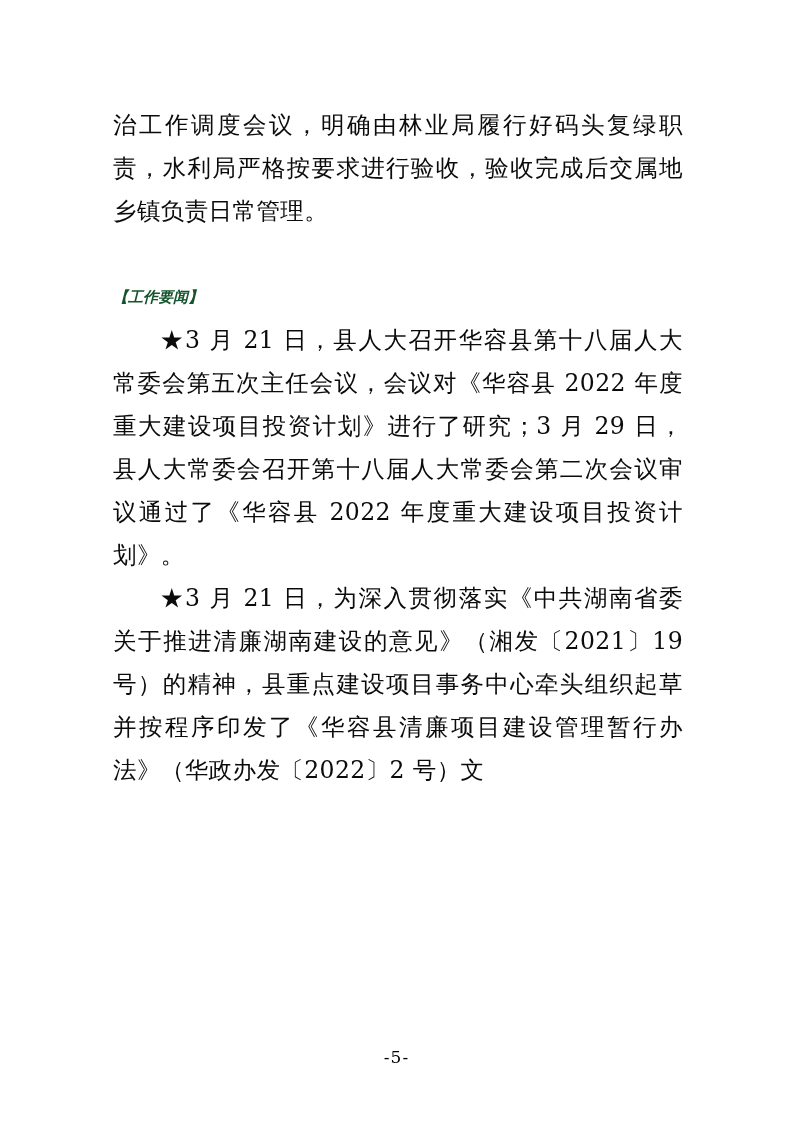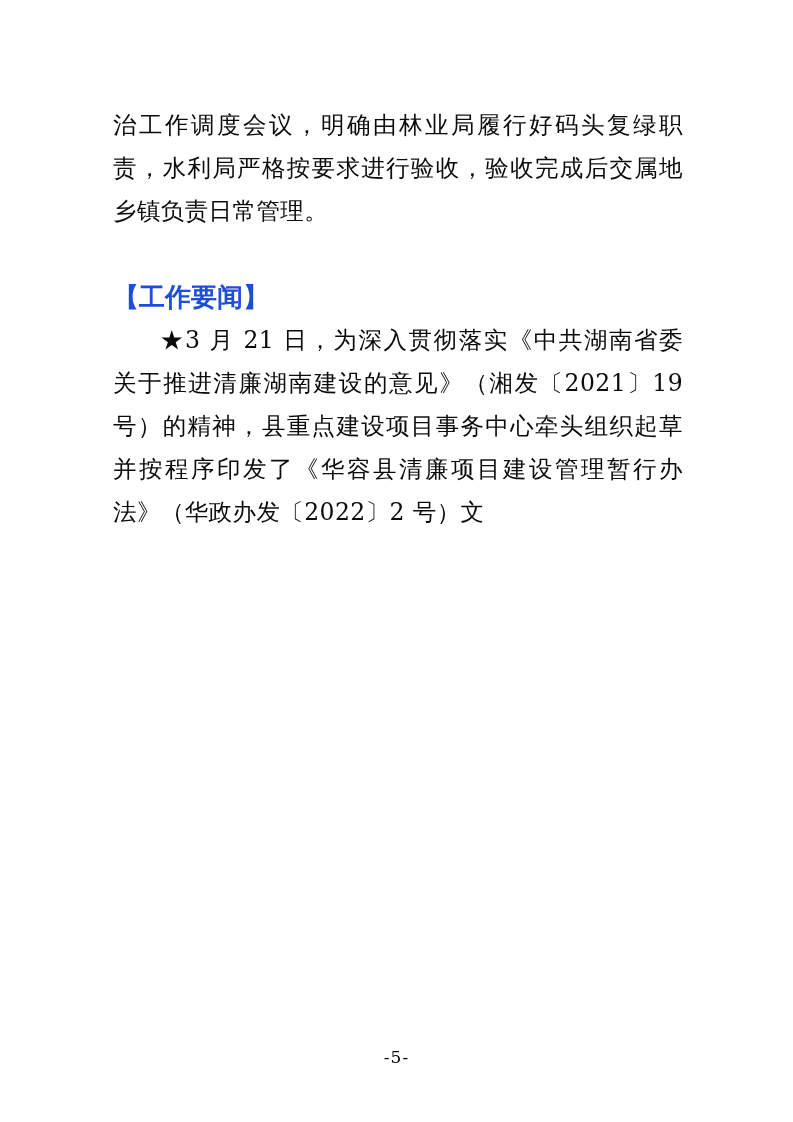--- a/index.html
+++ b/index.html
@@ -32,25 +32,26 @@
     margin: 0;
     color: #0b0b0b;
   }
   .para + .para {
     margin-top: 0;
   }
   .indent {
     text-indent: 47px;
   }
   .section-head {
-    font-size: 26px;
+    font-size: 15px;
     line-height: 43px;
     font-weight: bold;
     margin: 0;
-    color: #1d4ed8;
+    color: #14532d;
+    font-style: italic;
   }
   .gap-large {
     height: 43px;
   }
   .page-number {
     position: absolute;
     left: 0;
     right: 0;
     top: 1035px;
     text-align: center;
@@ -67,19 +68,20 @@
   <div class="content">
 
     <p class="para">治工作调度会议，明确由林业局履行好码头复绿职责，水利局严格按要求进行验收，验收完成后交属地乡镇负责日常管理。</p>
 
 
     <div class="gap-large"></div>
 
     <p class="section-head">【工作要闻】</p>
 
 
+    <p class="para indent">★3 月 21 日，县人大召开华容县第十八届人大常委会第五次主任会议，会议对《华容县 2022 年度重大建设项目投资计划》进行了研究；3 月 29 日，县人大常委会召开第十八届人大常委会第二次会议审议通过了《华容县 2022 年度重大建设项目投资计划》。</p>
 
     <p class="para indent">★3 月 21 日，为深入贯彻落实《中共湖南省委关于推进清廉湖南建设的意见》（湘发〔2021〕19 号）的精神，县重点建设项目事务中心牵头组织起草并按程序印发了《华容县清廉项目建设管理暂行办法》（华政办发〔2022〕2 号）文</p>
 
   </div>
 
   <div class="page-number">-5-</div>
 </div>
 
 </body></html>

